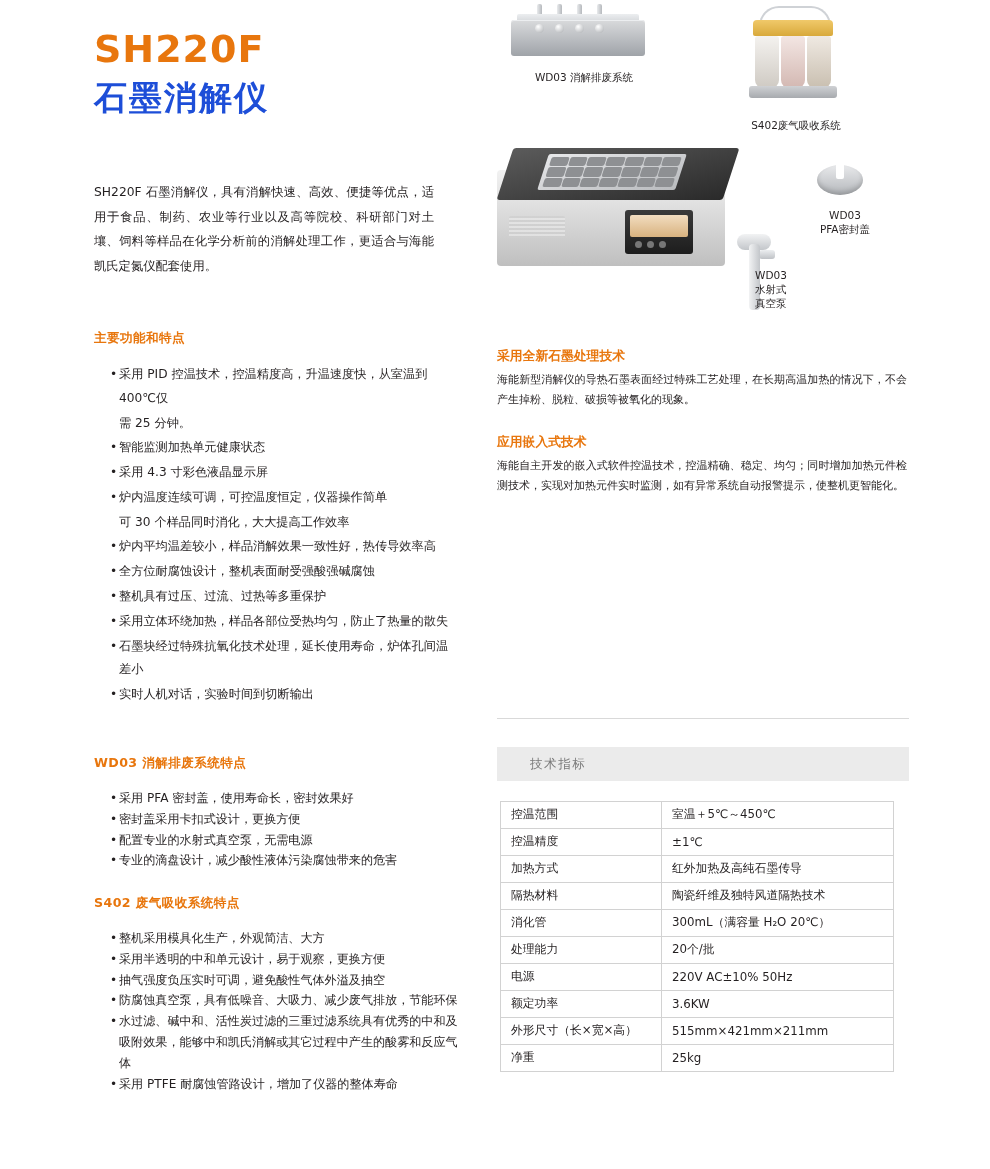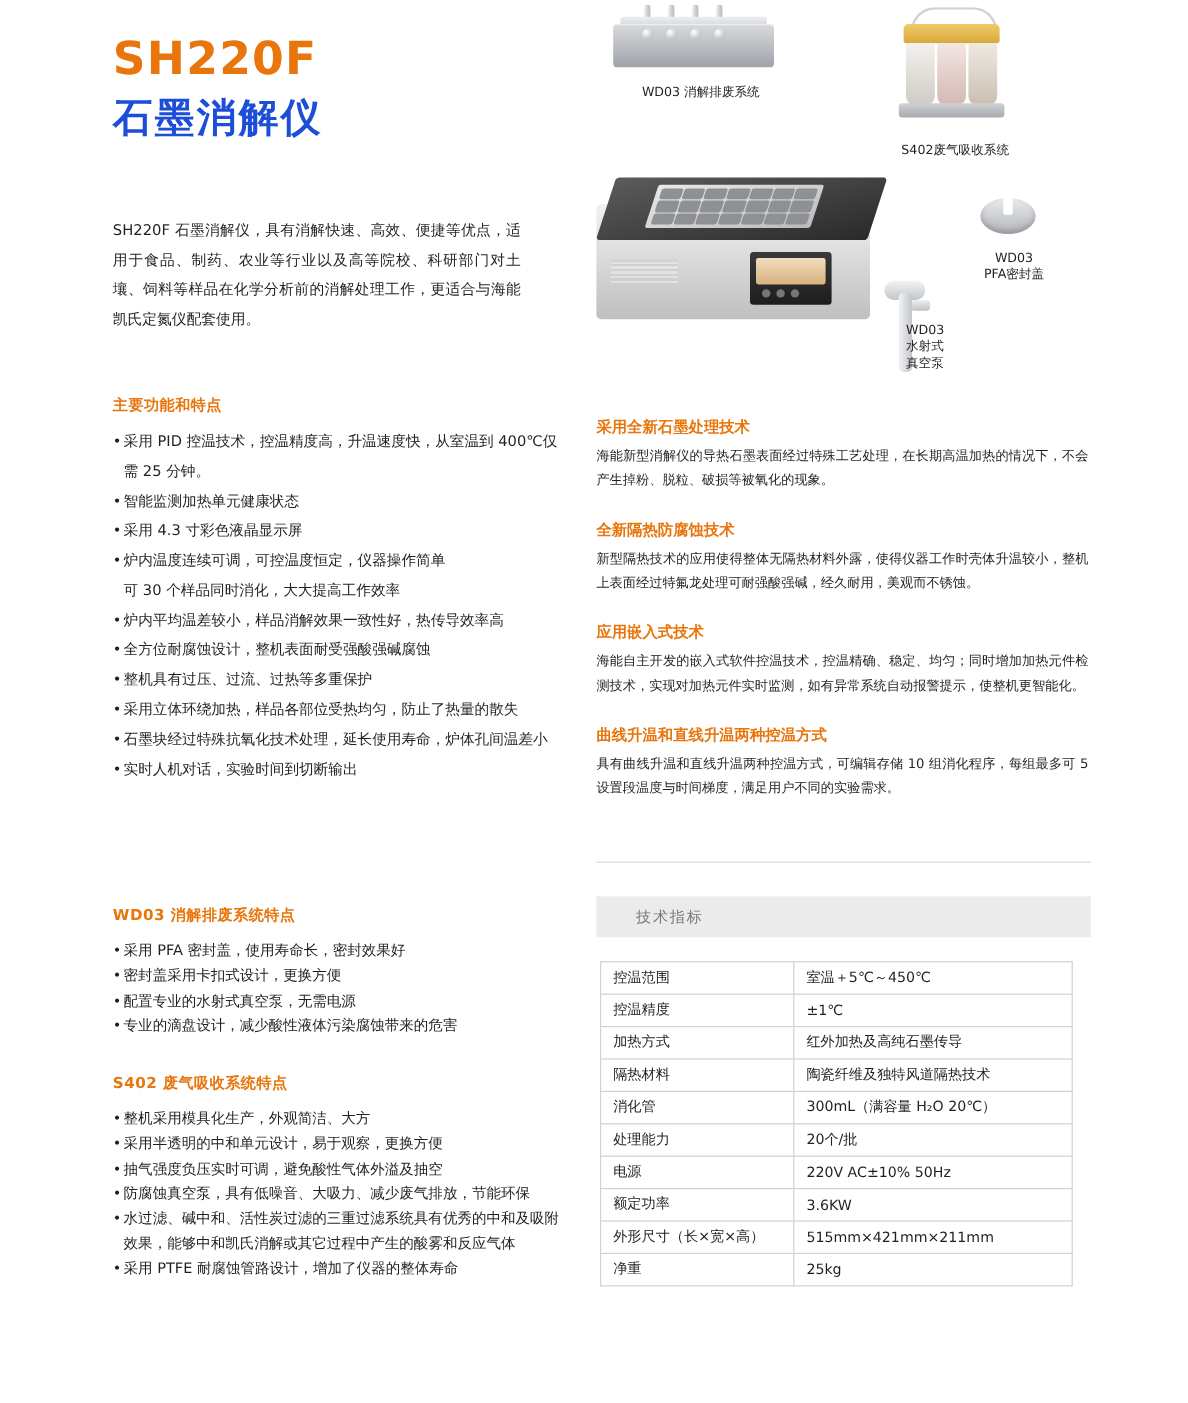--- a/index.html
+++ b/index.html
@@ -55,21 +55,21 @@
 
   .section-head-orange {
     color: #e8760d;
     font-size: 12.6px;
     font-weight: bold;
     margin: 0 0 10px 0;
     letter-spacing: .4px;
   }
   .bullets {
     list-style: none;
-    margin: 0;
+    margin: 16px;
     padding: 0;
     font-size: 12.2px;
     line-height: 1.95;
     color: #231f20;
   }
   .bullets li {
     position: relative;
     padding-left: 9px;
     margin-bottom: 1px;
   }
@@ -518,30 +518,22 @@
 
     </div>
   </div>
 
   <div class="tech-blocks">
     <div>
       <div class="tb-head">采用全新石墨处理技术</div>
       <p class="tb-body">海能新型消解仪的导热石墨表面经过特殊工艺处理，在长期高温加热的情况下，不会产生掉粉、脱粒、破损等被氧化的现象。</p>
     </div>
     <div>
-      <div class="tb-head">全新隔热防腐蚀技术</div>
-      <p class="tb-body">新型隔热技术的应用使得整体无隔热材料外露，使得仪器工作时壳体升温较小，整机上表面经过特氟龙处理可耐强酸强碱，经久耐用，美观而不锈蚀。</p>
-    </div>
-    <div>
       <div class="tb-head">应用嵌入式技术</div>
       <p class="tb-body">海能自主开发的嵌入式软件控温技术，控温精确、稳定、均匀；同时增加加热元件检测技术，实现对加热元件实时监测，如有异常系统自动报警提示，使整机更智能化。</p>
-    </div>
-    <div>
-      <div class="tb-head">曲线升温和直线升温两种控温方式</div>
-      <p class="tb-body">具有曲线升温和直线升温两种控温方式，可编辑存储 10 组消化程序，每组最多可 5 设置段温度与时间梯度，满足用户不同的实验需求。</p>
     </div>
   </div>
 
   <div class="spec-wrap">
     <div class="spec-rule"></div>
     <div class="spec-title-bar">技术指标</div>
     <table class="spec">
       <tbody>
           <tr>
         <td class="k">控温范围</td>

